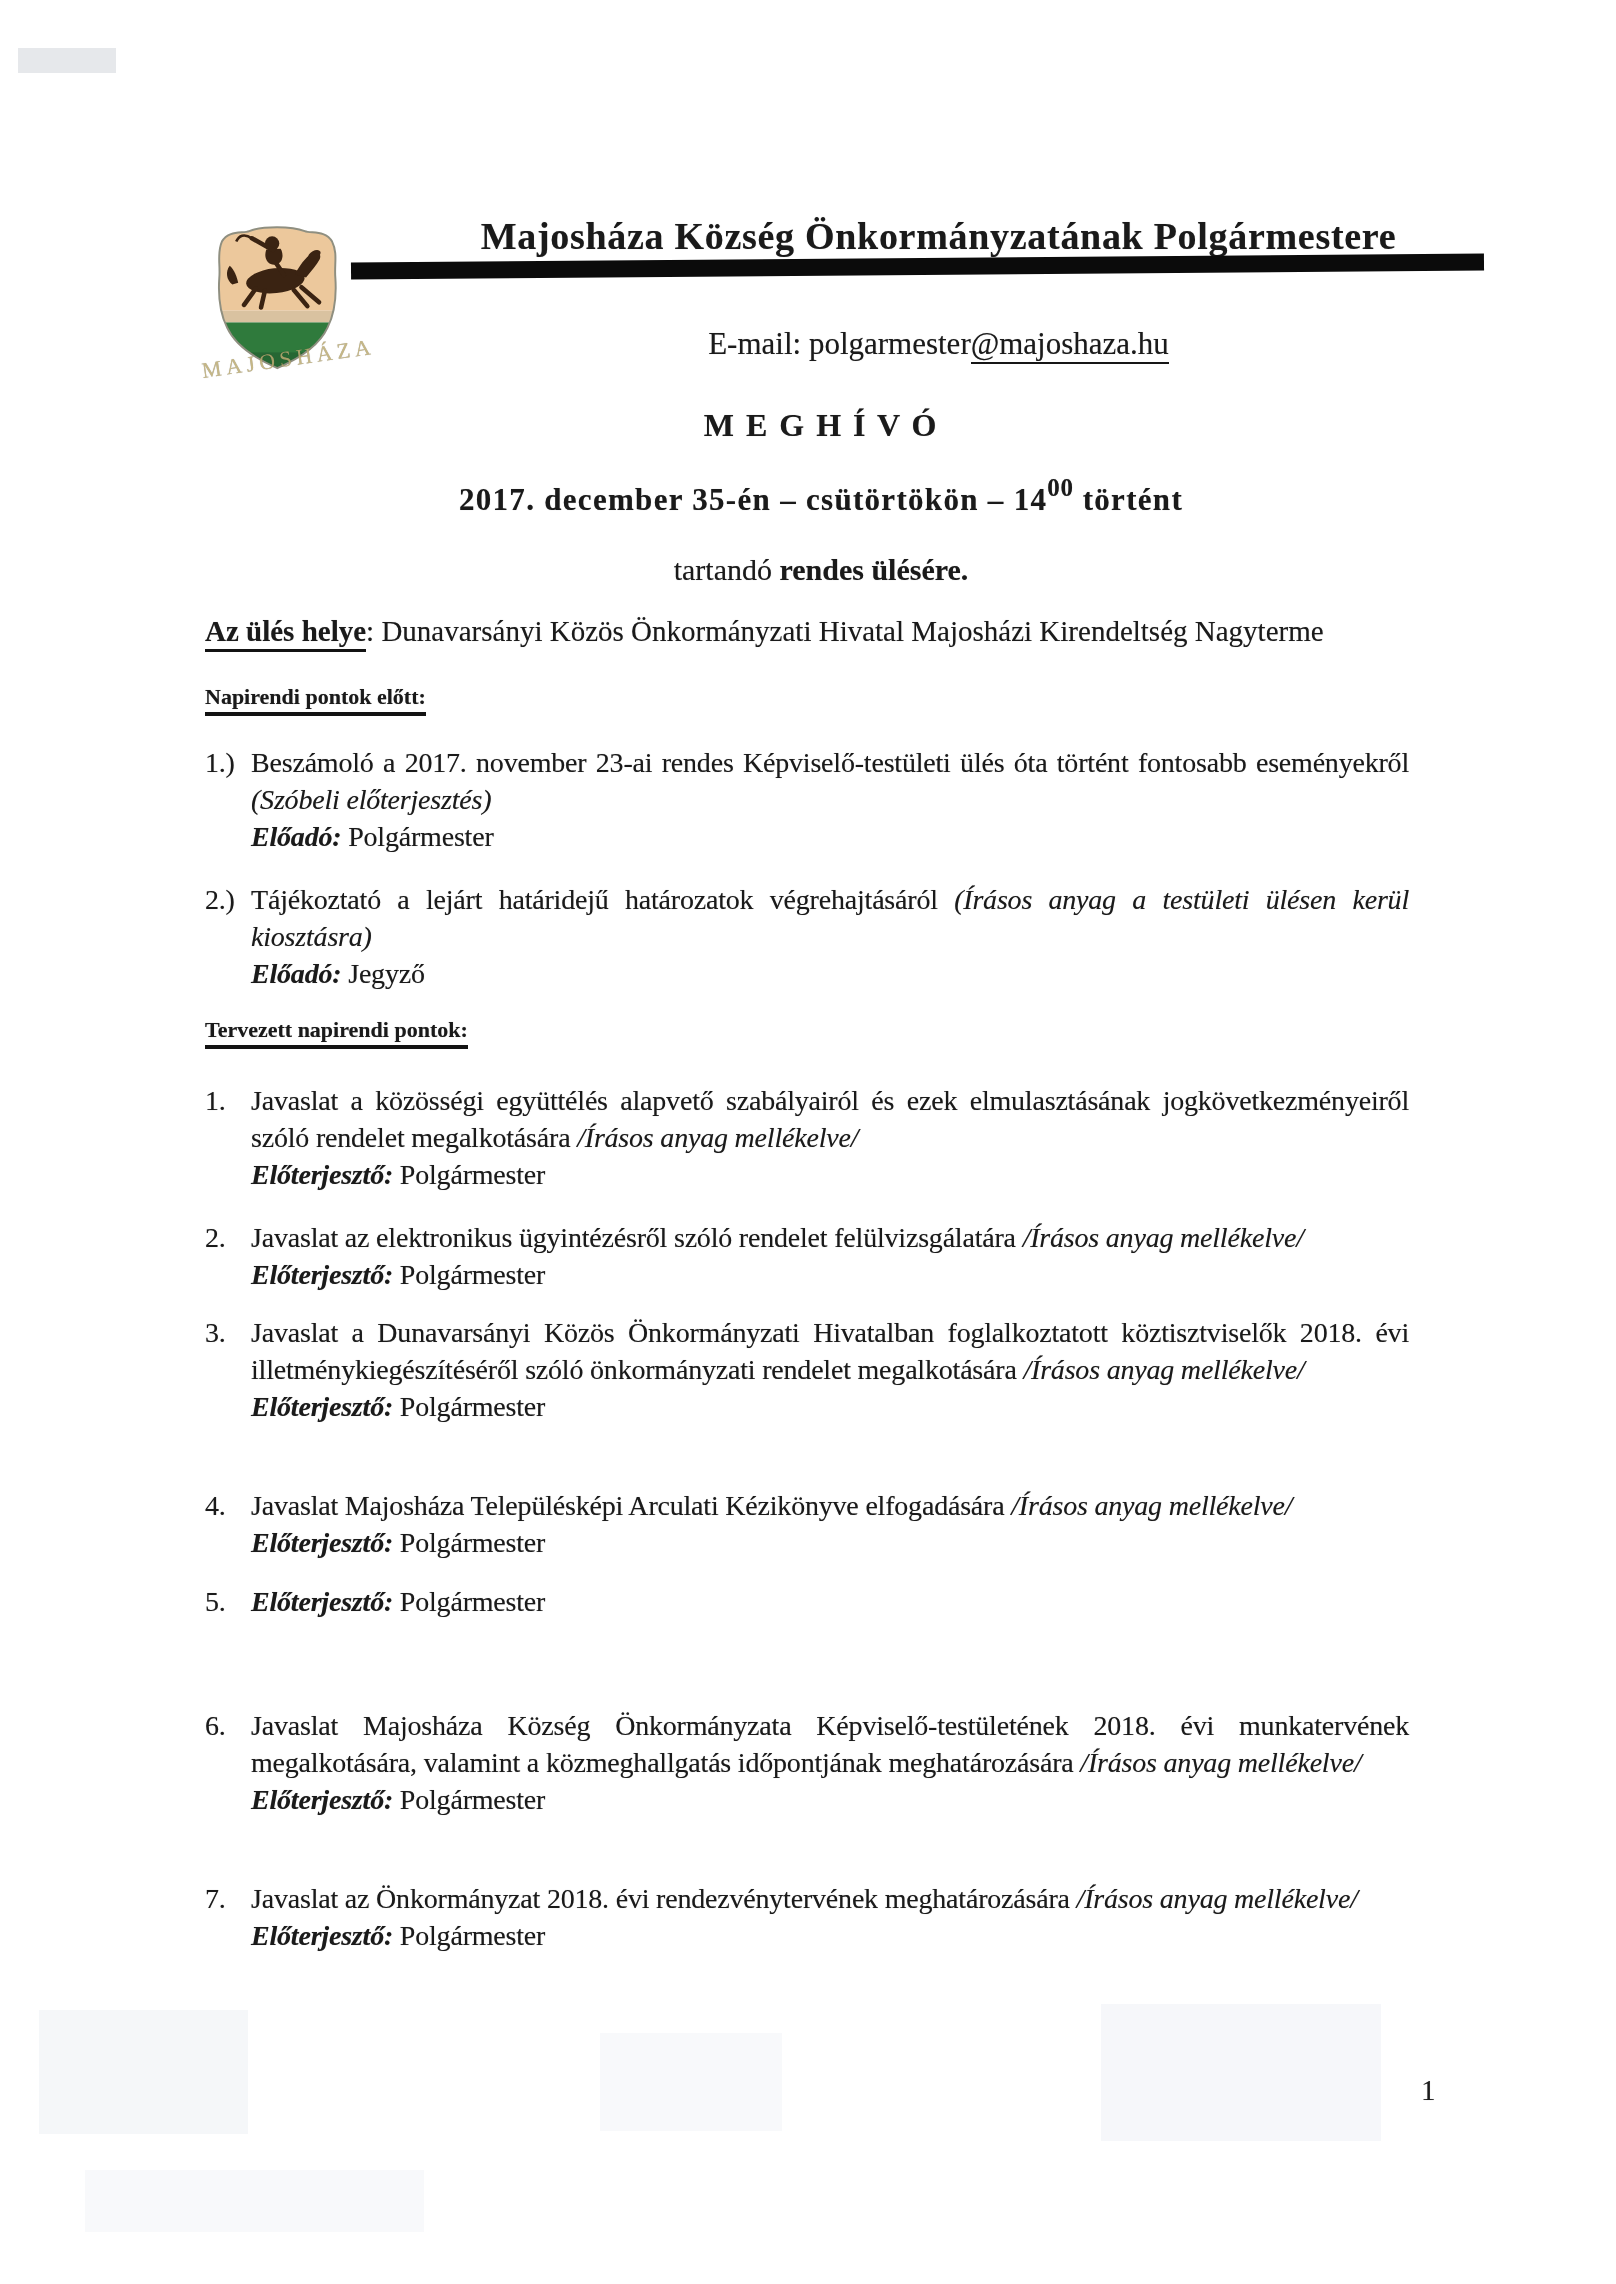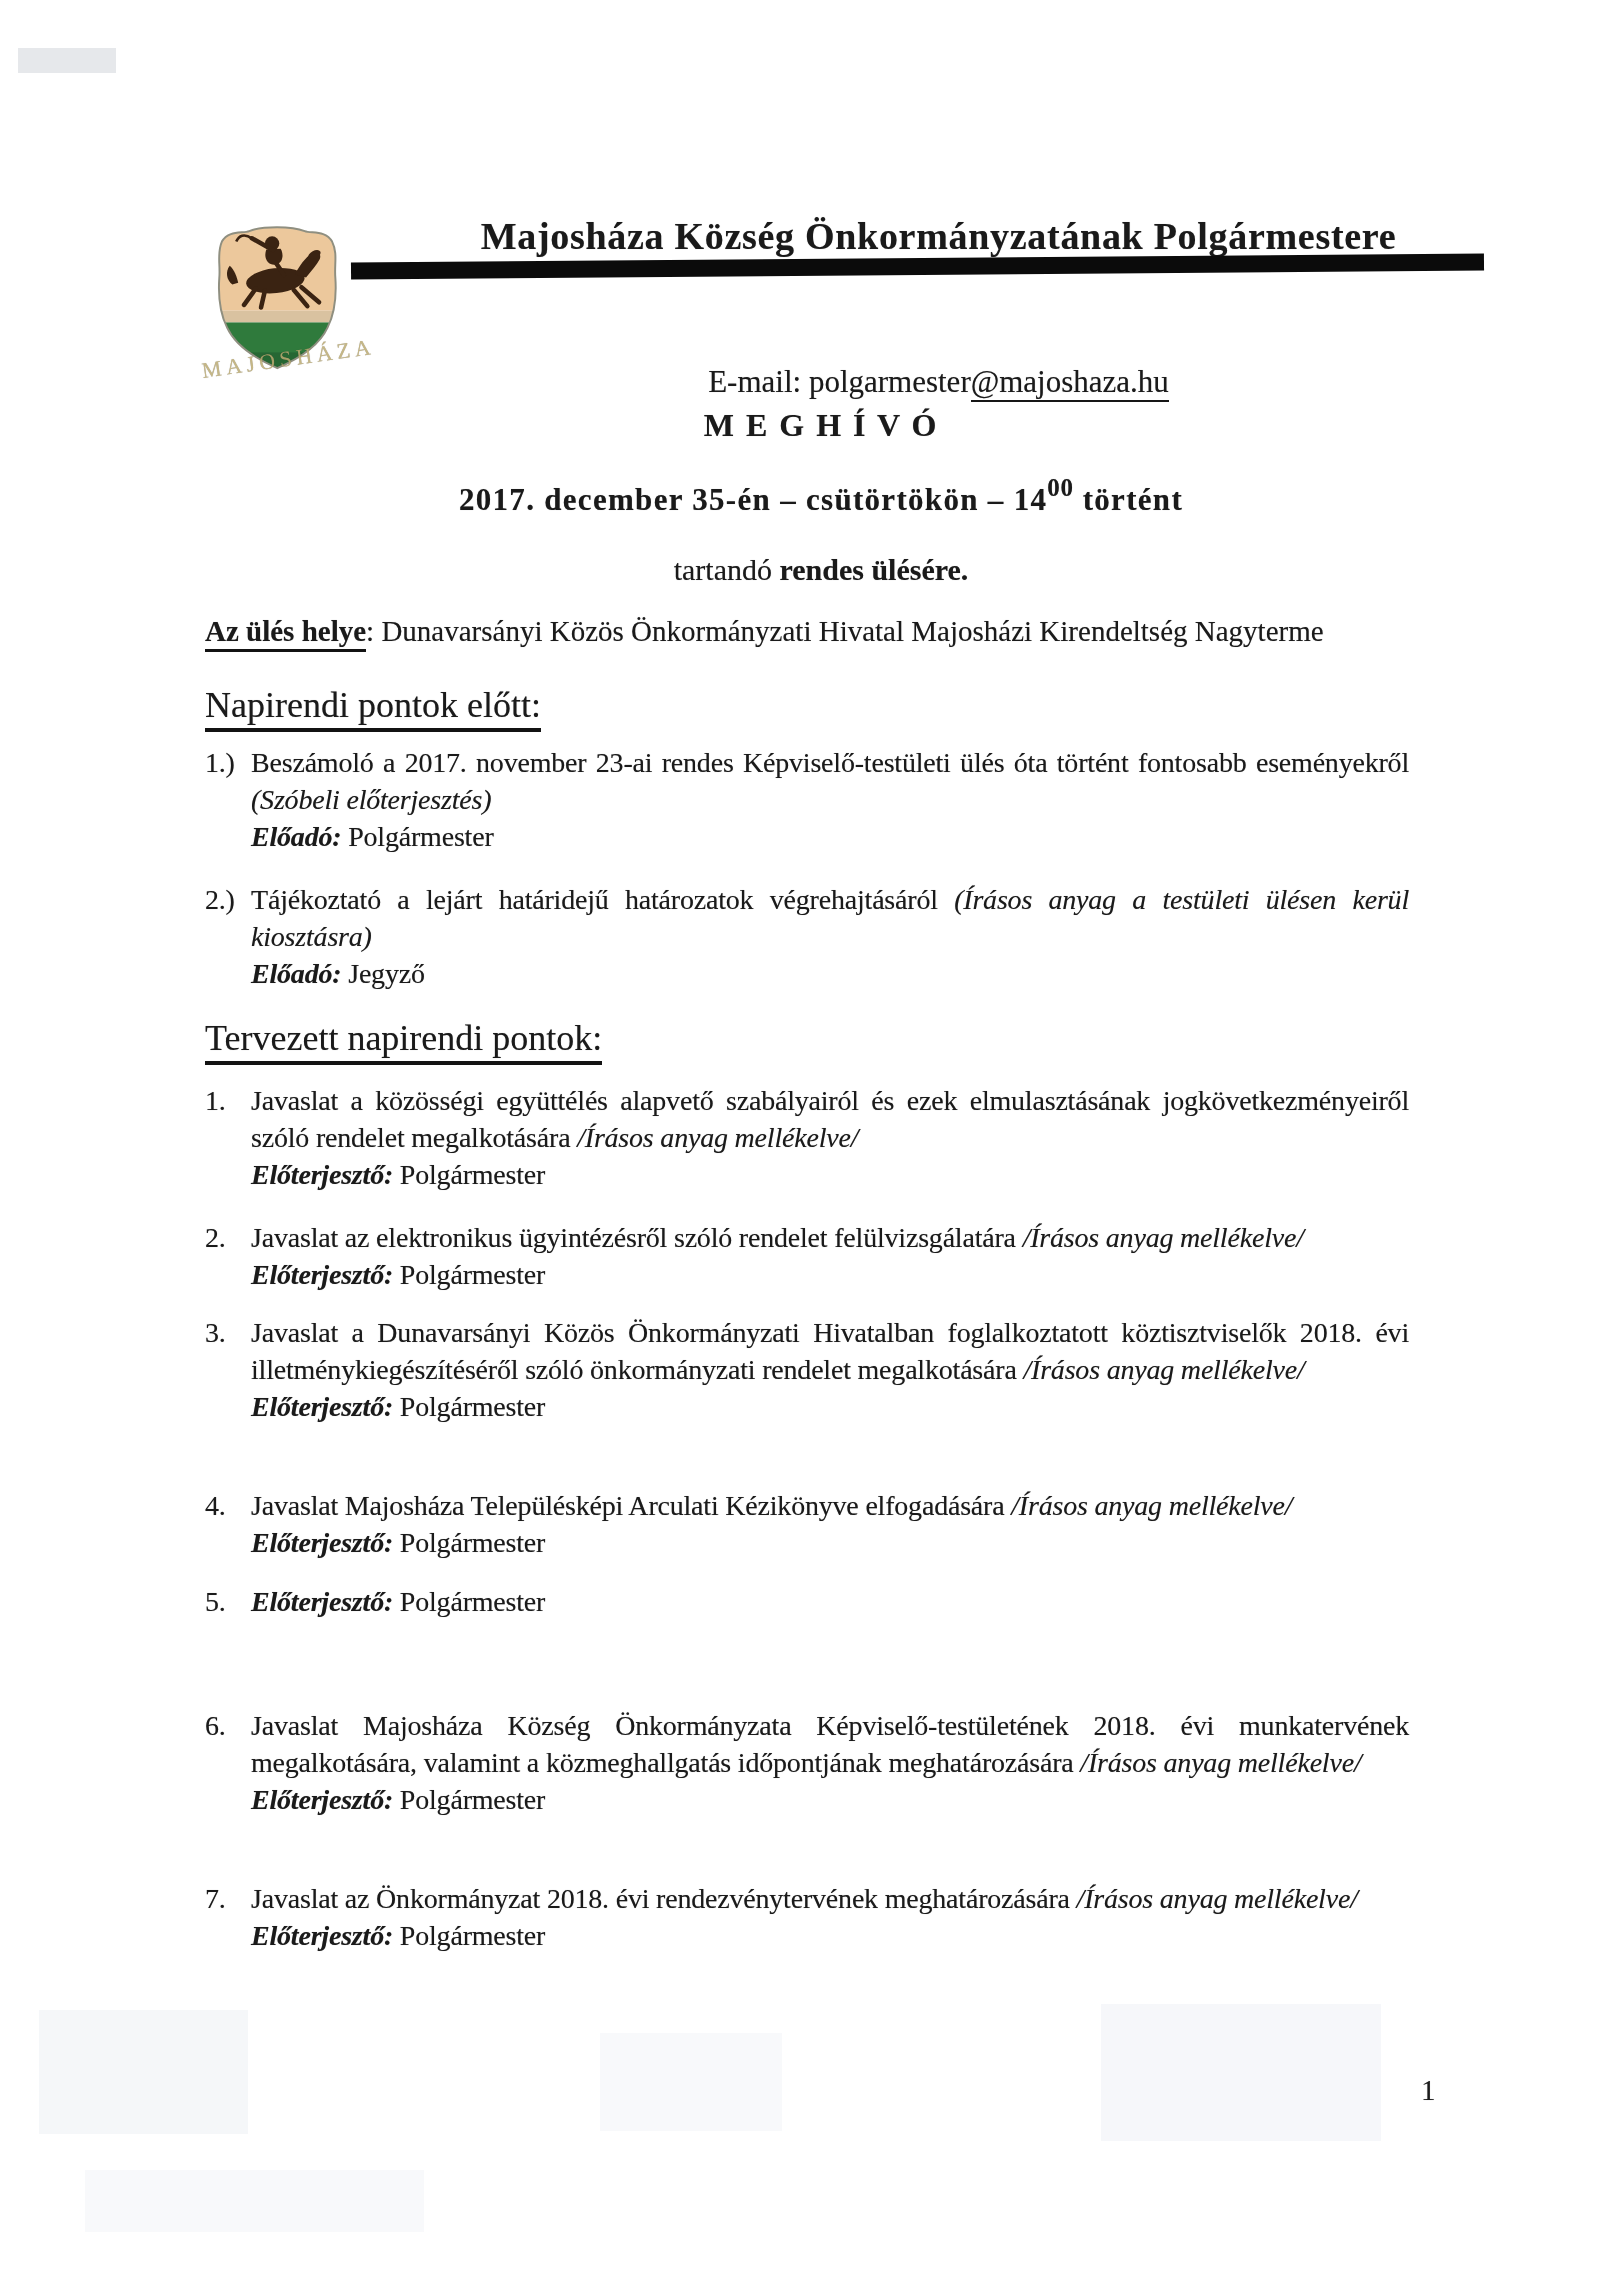--- a/index.html
+++ b/index.html
@@ -49,21 +49,20 @@
   }
   .lh-address {
     top: 285px;
     font-size: 31px;
     white-space: nowrap;
   }
   .lh-email {
     top: 326px;
     font-size: 31px;
     white-space: nowrap;
-    margin-top: 38px;
   }
   .email-underline {
     border-bottom: 2px solid #161616;
     padding-bottom: 1.3px;
   }
 
   
   .logo-box { left: 210px; top: 222px; width: 134px; height: 150px; }
   .logo-caption {
     left: 202px;
@@ -117,22 +116,22 @@
   }
   .loc-label {
     font-weight: bold;
     border-bottom: 3.9px solid #131313;
     padding-bottom: 2px;
   }
 
   
   .sec-heading {
     left: 205px;
-    font-size: 36px;
-    font-weight: normal;
+    font-size: 22px;
+    font-weight: bold;
     white-space: nowrap;
   }
   .sec-heading .underlined {
     border-bottom: 4.6px solid #131313;
     padding-bottom: 2.6px;
   }
   .sec-heading.pre  { top: 684px; }
   .sec-heading.main { top: 1017px; }
 
   

